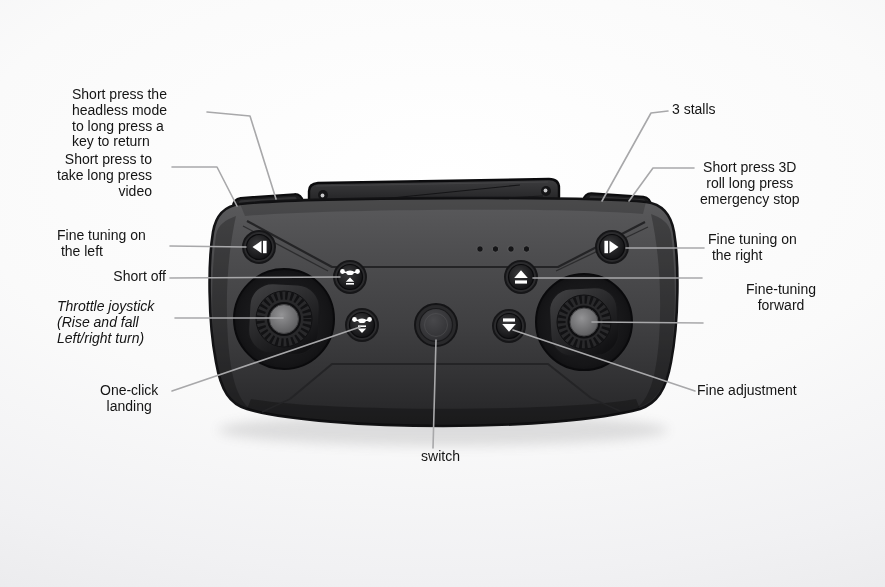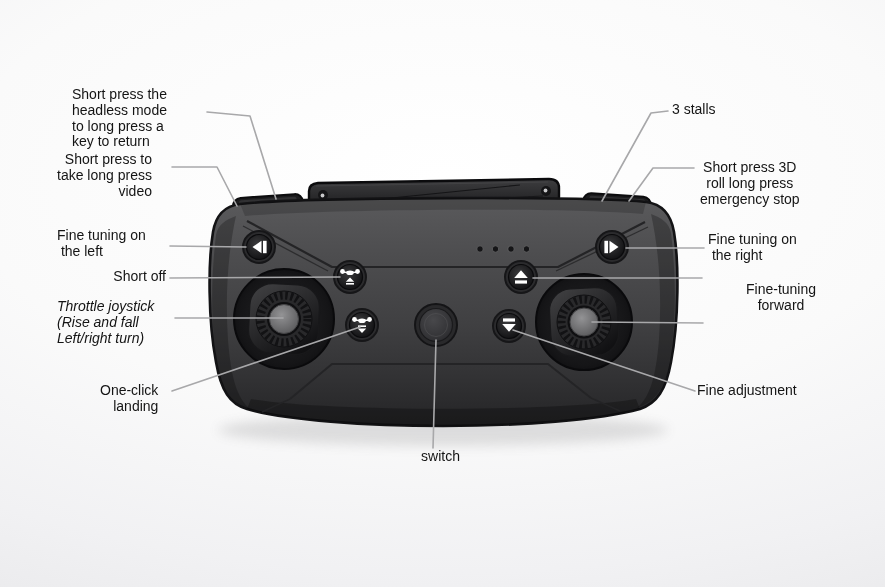--- a/index.html
+++ b/index.html
@@ -11,21 +11,21 @@
   #art{position:absolute;left:0;top:0;}
   .callout{
     position:absolute;color:#141414;font-size:14px;line-height:15.8px;
     white-space:pre;letter-spacing:0;
   }
   .c-headless{left:72px;top:87px;width:140px;text-align:left;}
   .c-video{left:57px;top:152px;text-align:right;}
   .c-fineleft{left:57px;top:228px;text-align:left;}
   .c-takeoff{left:100px;top:269px;width:66px;text-align:right;}
   .c-throttle{left:57px;top:299px;text-align:left;font-style:italic;}
-  .c-landing{left:100px;top:383px;text-align:right;}
+  .c-landing{left:100px;top:383px;text-align:center;}
   .c-switch{left:402px;top:449px;width:58px;text-align:right;}
   .c-stalls{left:672px;top:102px;text-align:left;}
   .c-roll3d{left:700px;top:160px;text-align:center;}
   .c-fineright{left:708px;top:232px;text-align:left;}
   .c-fineforward{left:746px;top:270px;text-align:center;margin-top:12px;}
   .c-rightjoy{left:705px;top:310px;text-align:left;}
   .c-fineadjust{left:697px;top:383px;text-align:right;}
 </style>
 </head>
 <body>

